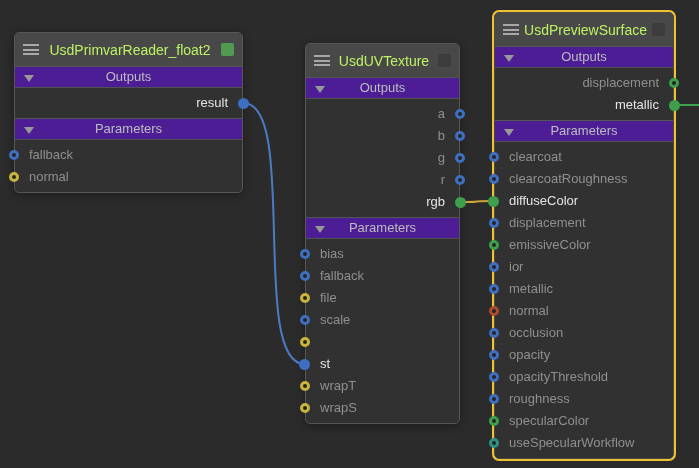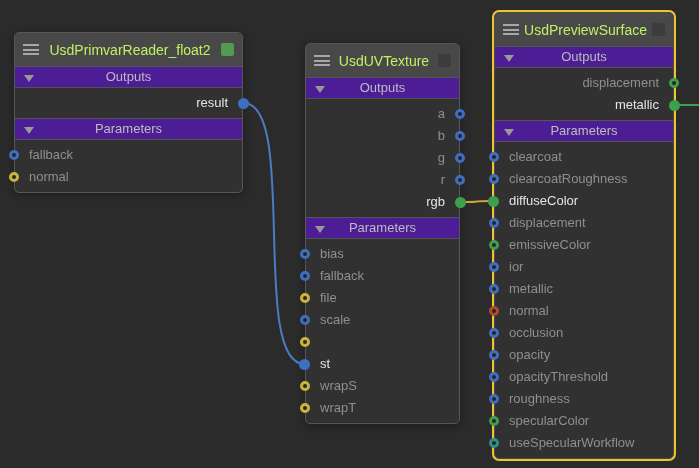--- a/index.html
+++ b/index.html
@@ -149,22 +149,22 @@
       <span class="tri"></span>
       <span>Parameters</span>
     </div>
     <div class="rows last">
         <div class="row in"><span class="plabel">bias</span><span class="port ring" style="border-color: rgb(63, 111, 192);"></span></div>
         <div class="row in"><span class="plabel">fallback</span><span class="port ring" style="border-color: rgb(63, 111, 192);"></span></div>
         <div class="row in"><span class="plabel">file</span><span class="port ring" style="border-color: rgb(201, 181, 58);"></span></div>
         <div class="row in"><span class="plabel">scale</span><span class="port ring" style="border-color: rgb(63, 111, 192);"></span></div>
         <div class="row in"><span class="port ring" style="border-color: rgb(201, 181, 58);"></span></div>
         <div class="row in"><span class="plabel connected">st</span><span class="port filled" style="background: rgb(63, 111, 192);"></span></div>
+        <div class="row in"><span class="plabel">wrapT</span><span class="port ring" style="border-color: rgb(201, 181, 58);"></span></div>
         <div class="row in"><span class="plabel">wrapS</span><span class="port ring" style="border-color: rgb(201, 181, 58);"></span></div>
-        <div class="row in"><span class="plabel">wrapT</span><span class="port ring" style="border-color: rgb(201, 181, 58);"></span></div>
       </div>
   </div>
 
   <div class="node selected" style="left: 494px; top: 12px; width: 180px; box-shadow: rgb(238, 195, 47) 0px 0px 0px 2px;">
     <div class="node-header">
       <span class="hamburger"></span>
       <span class="node-title">UsdPreviewSurface</span>
       <span class="status-square" style="background: rgb(60, 60, 60);"></span>
     </div>
     <div class="section-header">

